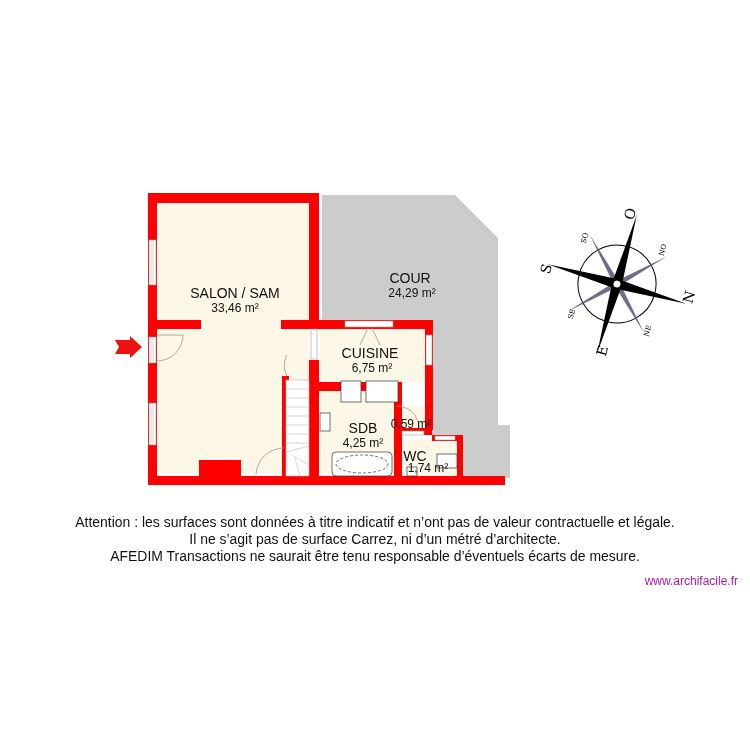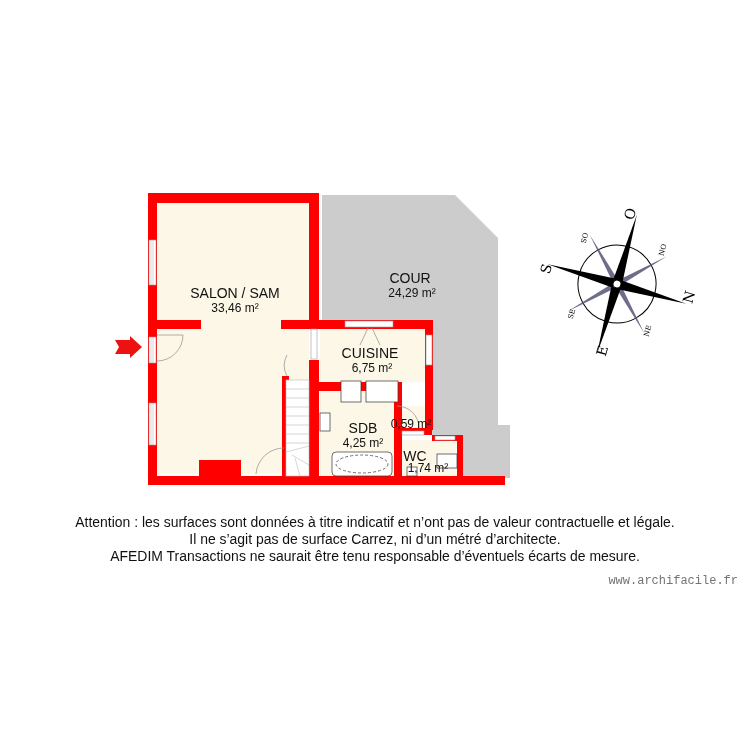--- a/index.html
+++ b/index.html
@@ -1,20 +1,20 @@
 <!DOCTYPE html>
 <html><head>
 <meta charset="utf-8">
 <style>
   html, body { margin: 0; padding: 0; background: #ffffff; }
   body { width: 750px; height: 750px; position: relative; overflow: hidden; font-family: "Liberation Sans", sans-serif; }
   #plan { position: absolute; left: 0; top: 0; width: 750px; height: 750px; }
   .room-label { font-family: "Liberation Sans", sans-serif; fill: #111; }
   .disclaimer { position: absolute; left: 0; width: 750px; text-align: center; font-size: 15.5px; color: #111; line-height: 18px; font-family: "Liberation Sans", sans-serif; transform: scaleX(0.9); transform-origin: center; }
-  .credit { position: absolute; right: 12px; top: 574px; font-size: 12px; color: #737373; font-family: Liberation Mono, monospace; }
+  .credit { position: absolute; right: 12px; top: 574px; font-size: 12px; color: #a21caf; font-family: Liberation Sans, sans-serif; }
 </style>
 </head>
 <body>
 
 <svg id="plan" viewBox="0 0 750 750" xmlns="http://www.w3.org/2000/svg">
 
   <polygon points="322,195 455,195 498,238 498,425 510,425 510,478 498,478 505,484 462,484 462,435 432,435 432,320 322,320" fill="#cccccc"></polygon>
 
   <rect x="157" y="203" width="152" height="271" fill="#fcf7e6"></rect>
   <rect x="320" y="328" width="105" height="54" fill="#fcf7e6"></rect>

